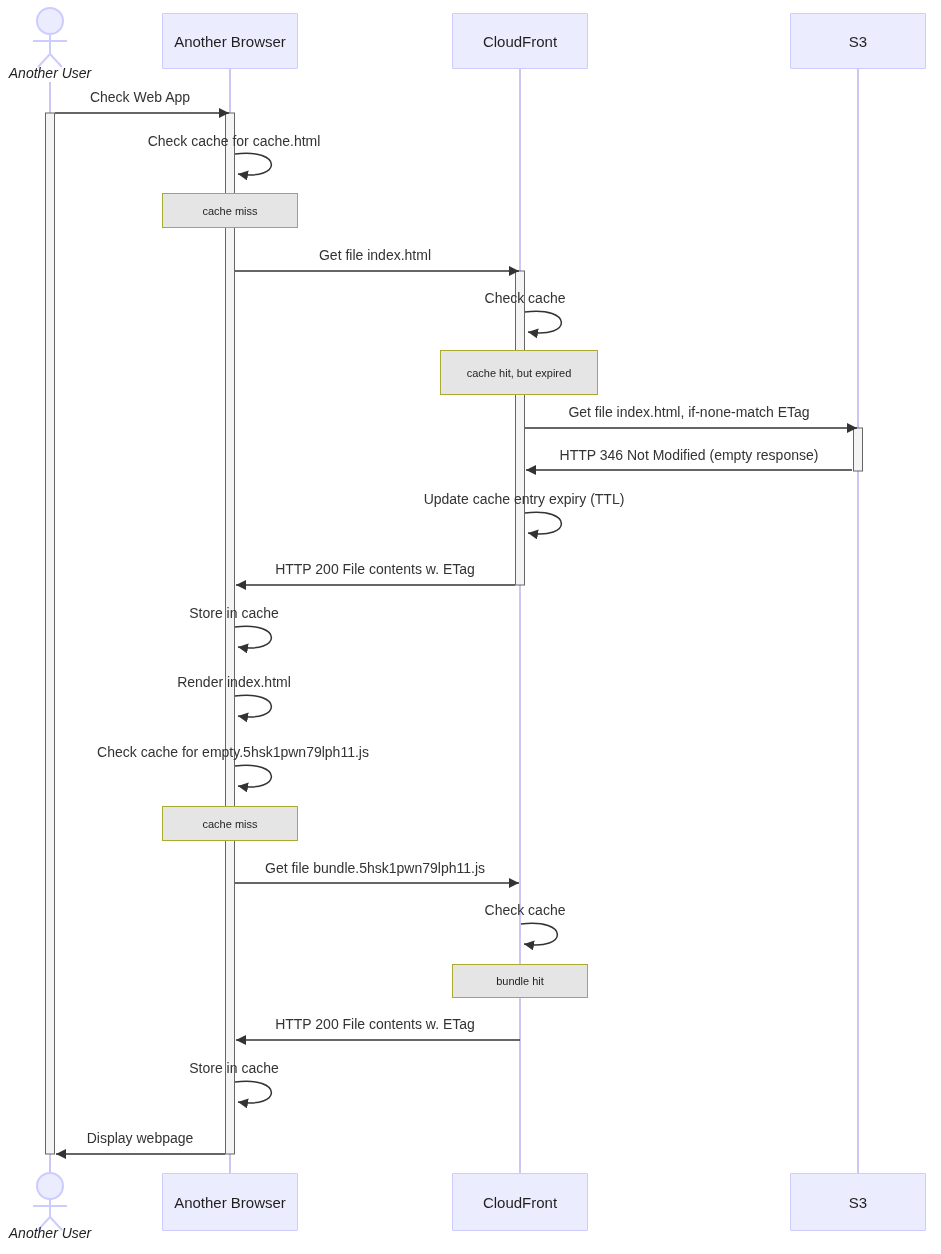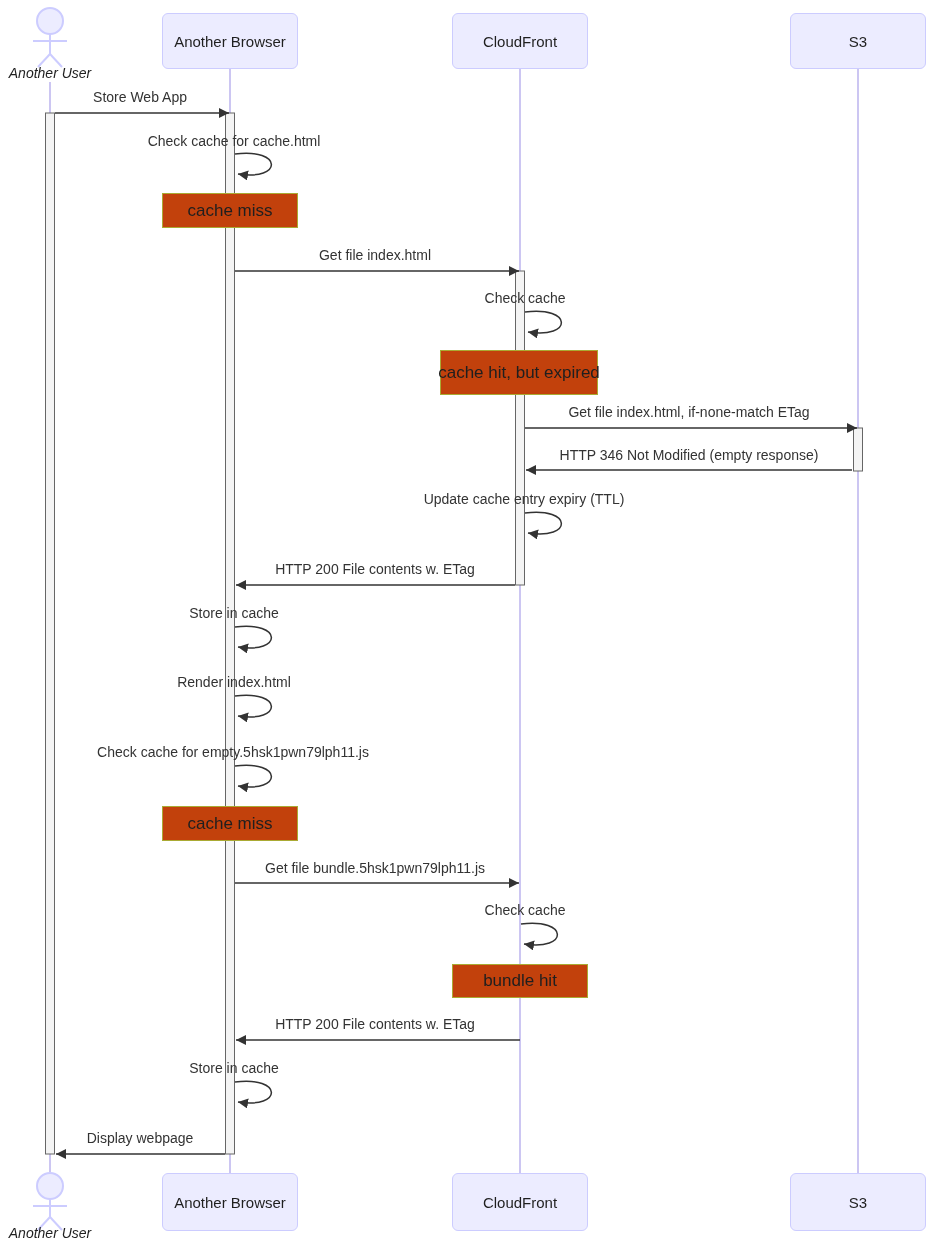--- a/index.html
+++ b/index.html
@@ -8,32 +8,32 @@
     width:941px; height:1254px;
     background:#ffffff;
     font-family:"Liberation Sans","DejaVu Sans",sans-serif;
     overflow:hidden;
   }
   .layer { position:absolute; left:0; top:0; }
   .participant-box {
     position:absolute;
     background:#ECECFF;
     border:1px solid #ccccff;
-    border-radius:6px;
+    border-radius:1px;
     display:flex; align-items:center; justify-content:center;
     font-size:15px; color:#1f1f1f;
     box-sizing:border-box;
     text-align:center;
   }
   .note {
     position:absolute;
-    background:#c2410c;
+    background:#e5e5e5;
     border:1px solid #aaaa33;
     display:flex; align-items:center; justify-content:center;
-    font-size:17px; color:#1f1f1f;
+    font-size:11px; color:#1f1f1f;
     box-sizing:border-box;
     text-align:center;
     white-space:nowrap;
   }
   .msg {
     position:absolute;
     transform:translateX(-50%);
     font-size:14px; line-height:16px; color:#333333;
     white-space:nowrap;
     text-align:center;
@@ -113,21 +113,21 @@
   <div class="participant-box" style="left:790px; top:1173px; width:136px; height:58px">S3</div>
 
   <div class="actor-label" style="left:50px; top:66px">Another User</div>
   <div class="actor-label" style="left:50px; top:1226px">Another User</div>
 
   <div class="note" style="left:162px; top:193px; width:136px; height:35px">cache miss</div>
   <div class="note" style="left:440px; top:350px; width:158px; height:45px">cache hit, but expired</div>
   <div class="note" style="left:162px; top:806px; width:136px; height:35px">cache miss</div>
   <div class="note" style="left:452px; top:964px; width:136px; height:34px">bundle hit</div>
 
-  <div class="msg" style="left:140px; top:89px">Store Web App</div>
+  <div class="msg" style="left:140px; top:89px">Check Web App</div>
   <div class="msg" style="left:234px; top:133px">Check cache for cache.html</div>
   <div class="msg" style="left:375px; top:247px">Get file index.html</div>
   <div class="msg" style="left:525px; top:290px">Check cache</div>
   <div class="msg" style="left:689px; top:404px">Get file index.html, if-none-match ETag</div>
   <div class="msg" style="left:689px; top:447px">HTTP 346 Not Modified (empty response)</div>
   <div class="msg" style="left:524px; top:491px">Update cache entry expiry (TTL)</div>
   <div class="msg" style="left:375px; top:561px">HTTP 200 File contents w. ETag</div>
   <div class="msg" style="left:234px; top:605px">Store in cache</div>
   <div class="msg" style="left:234px; top:674px">Render index.html</div>
   <div class="msg" style="left:233px; top:744px">Check cache for empty.5hsk1pwn79lph11.js</div>

